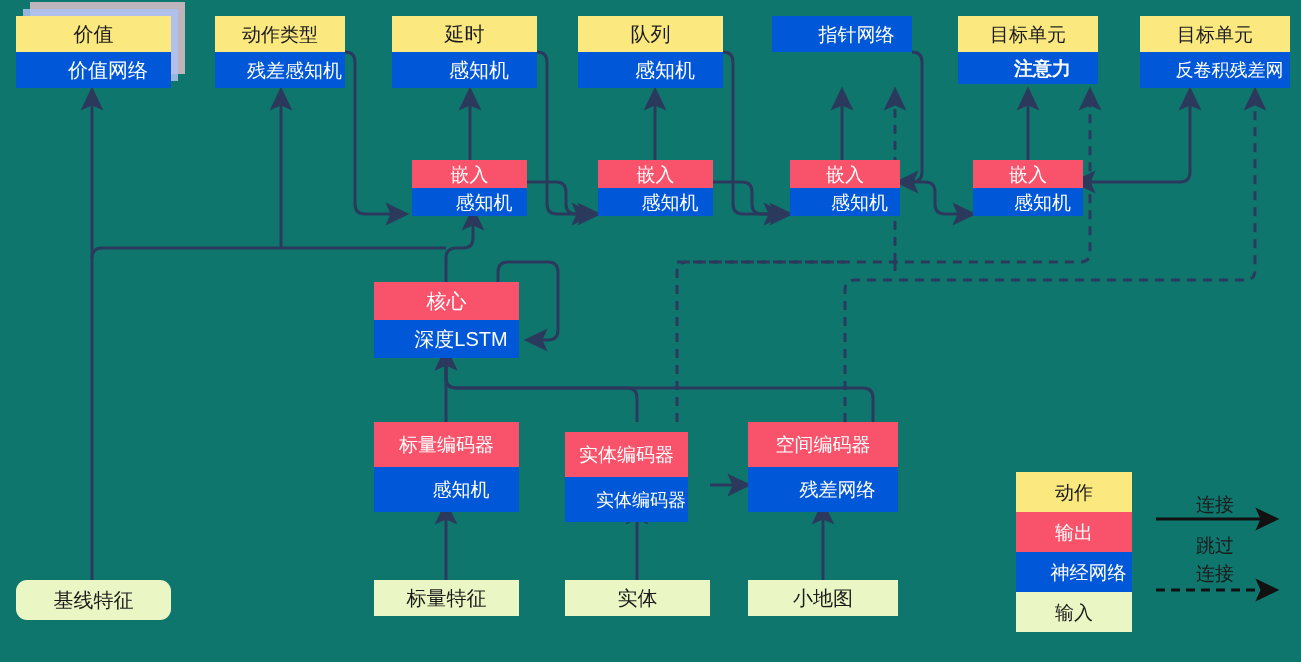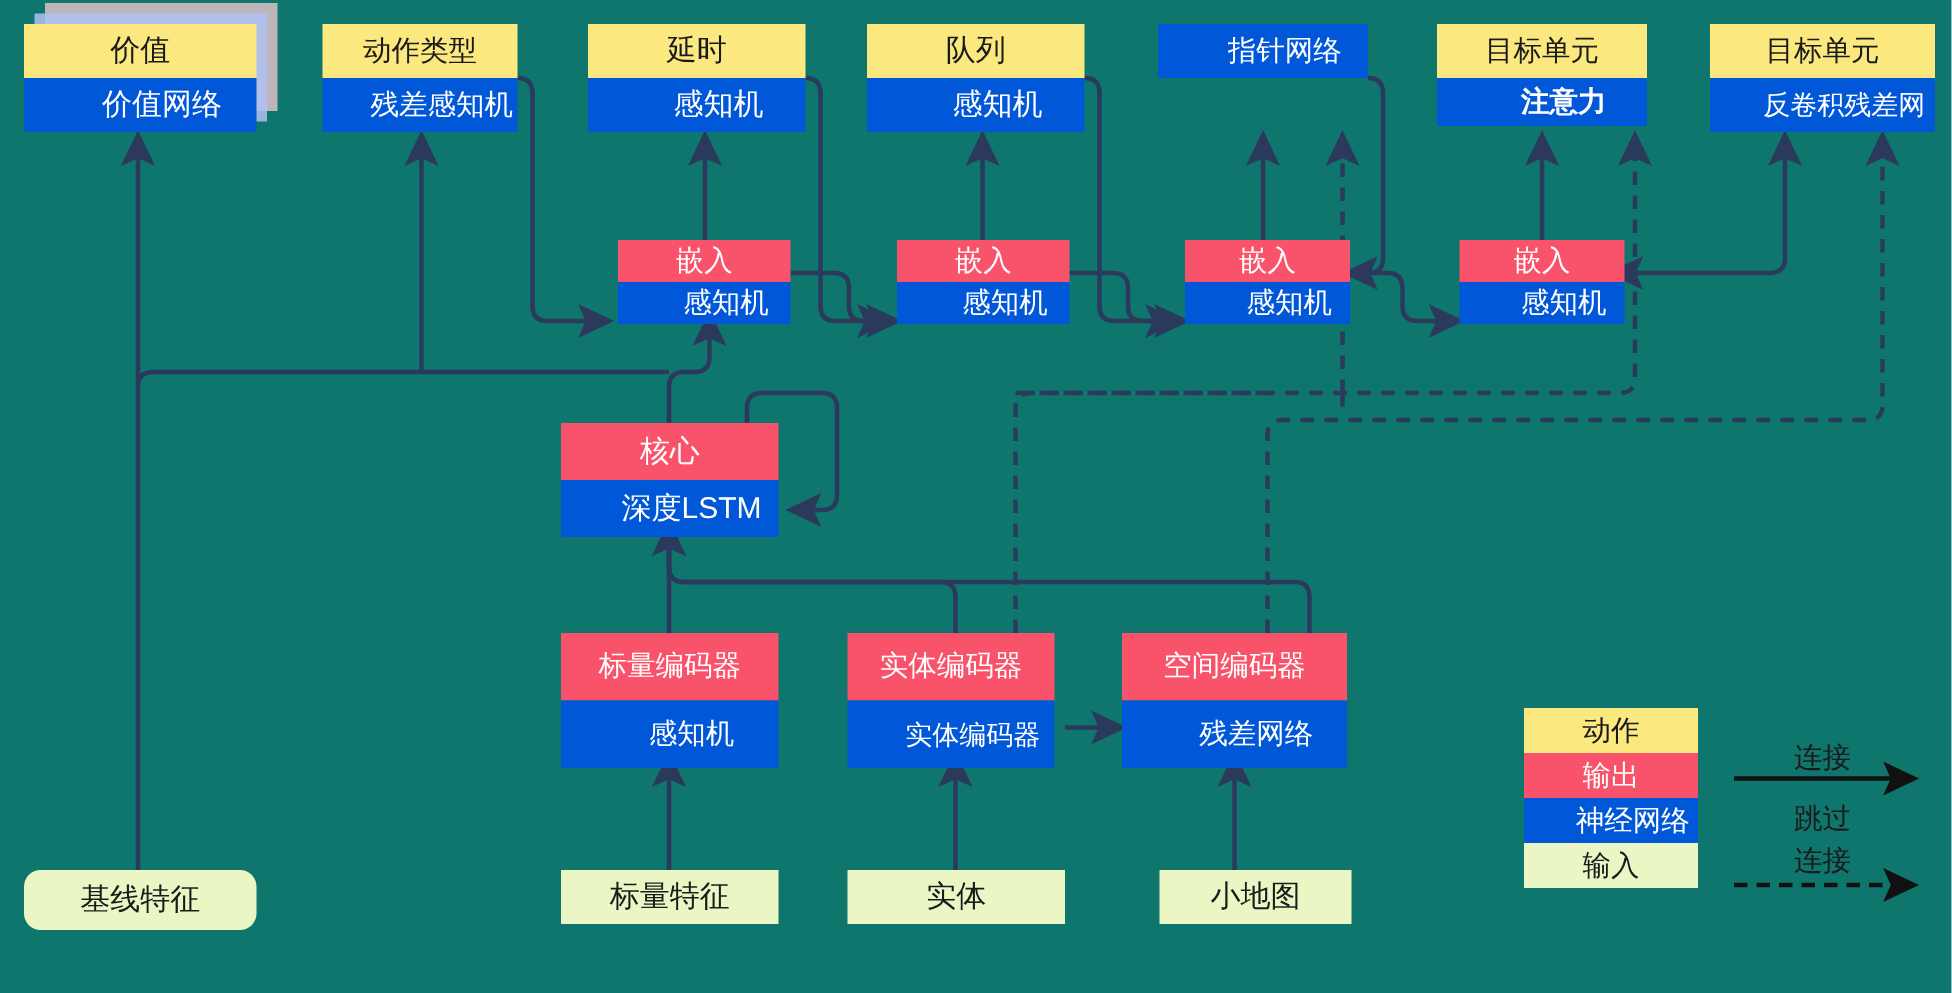--- a/index.html
+++ b/index.html
@@ -20,21 +20,21 @@
   .fz19{font-size:19px;}
   .fz18{font-size:18px;}
 
   .stackwrap{position:absolute;}
   .sh1{position:absolute;left:14px;top:-14px;width:155px;height:72px;
        background:#F9C9D6;opacity:.75;}
   .sh2{position:absolute;left:7px;top:-7px;width:155px;height:72px;
        background:#AFC2F2;opacity:.85;}
 
   .legend-box{position:absolute;left:1016px;top:472px;width:116px;}
-  .legend-box .cell{height:30px;}
+  .legend-box .cell{height:40px;}
 
   .lg-label{position:absolute;white-space:nowrap;color:#1a1a1a;font-size:19px;}
 </style>
 </head>
 <body>
 
 <div id="stage">
 
   <svg id="wires" viewBox="0 0 1301 662">
     <defs>
@@ -152,33 +152,33 @@
 
   <div class="node" style="left:374px;top:282px;width:145px;">
     <div class="cell out fz20" style="height:38px;">核心</div>
     <div class="cell net fz20" style="height:38px;">深度LSTM</div>
   </div>
 
   <div class="node" style="left:374px;top:422px;width:145px;">
     <div class="cell out fz19" style="height:45px;">标量编码器</div>
     <div class="cell net fz19" style="height:45px;">感知机</div>
   </div>
-  <div class="node" style="left:565px;top:422px;width:138px;">
+  <div class="node" style="left:565px;top:432px;width:123px;">
     <div class="cell out fz19" style="height:45px;">实体编码器</div>
     <div class="cell net fz18" style="height:45px;">实体编码器</div>
   </div>
   <div class="node" style="left:748px;top:422px;width:150px;">
     <div class="cell out fz19" style="height:45px;">空间编码器</div>
     <div class="cell net fz19" style="height:45px;">残差网络</div>
   </div>
 
   <div class="node cell inp fz20" style="left:16px;top:580px;width:155px;height:40px;border-radius:11px;">基线特征</div>
   <div class="node cell inp fz20" style="left:374px;top:580px;width:145px;height:36px;">标量特征</div>
   <div class="node cell inp fz20" style="left:565px;top:580px;width:145px;height:36px;">实体</div>
-  <div class="node cell inp fz20" style="left:773px;top:580px;width:128px;height:36px;">小地图</div>
+  <div class="node cell inp fz20" style="left:748px;top:580px;width:150px;height:36px;">小地图</div>
 
   <div class="legend-box">
     <div class="cell cap fz19">动作</div>
     <div class="cell out fz19">输出</div>
     <div class="cell net fz19">神经网络</div>
     <div class="cell inp fz19">输入</div>
   </div>
 
   <div class="lg-label" style="left:1196px;top:492px;">连接</div>
   <div class="lg-label" style="left:1196px;top:533px;">跳过</div>

